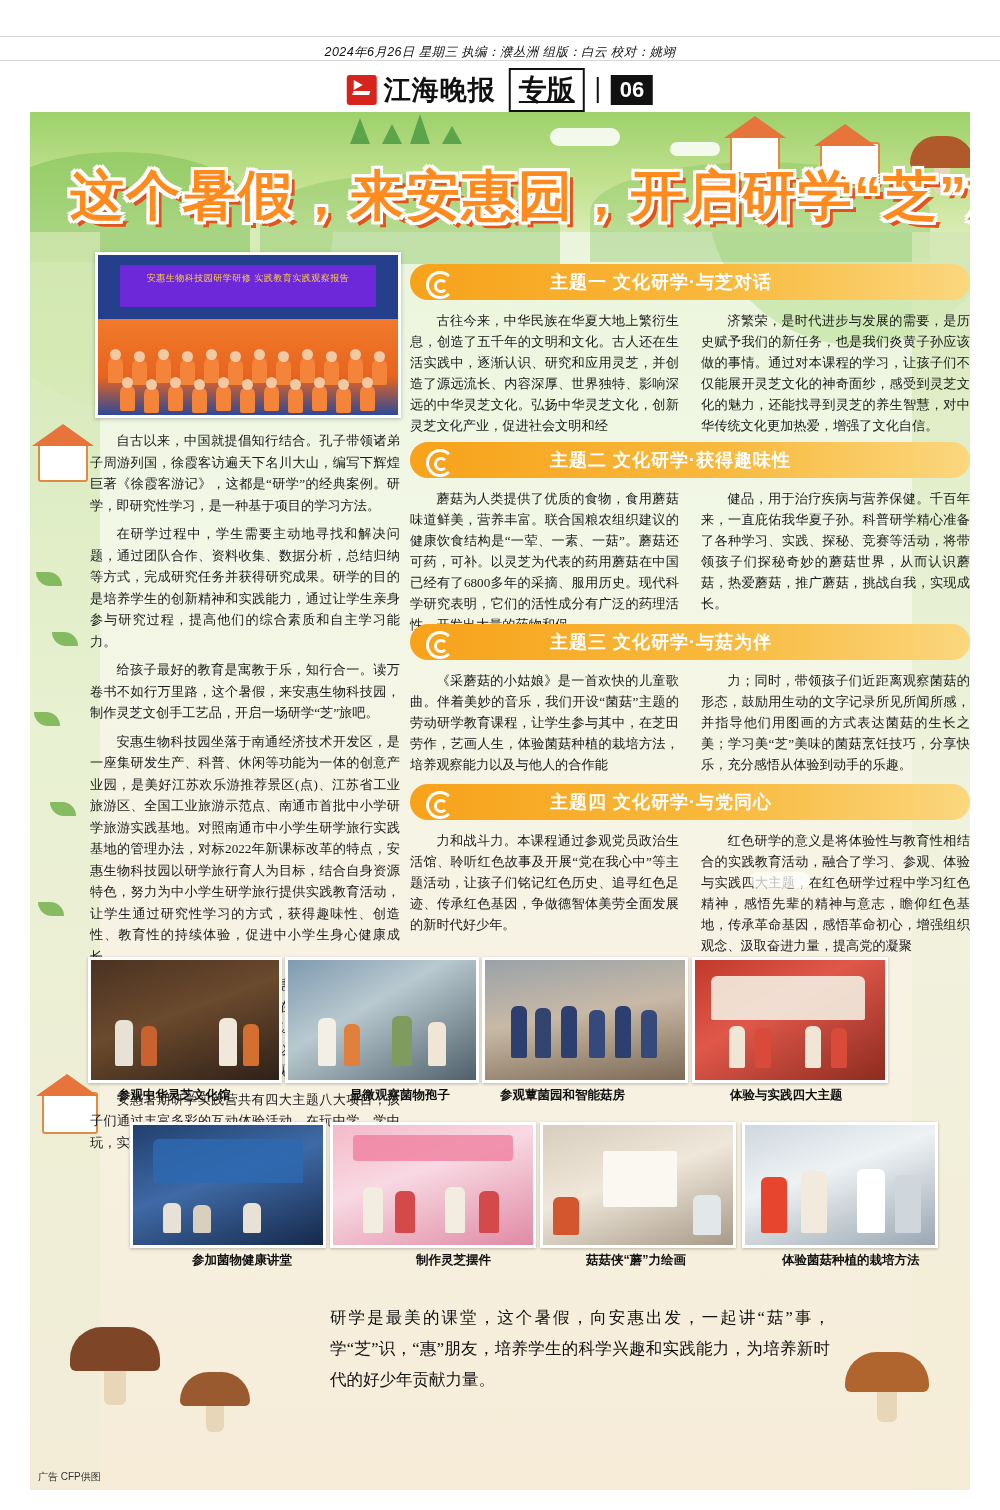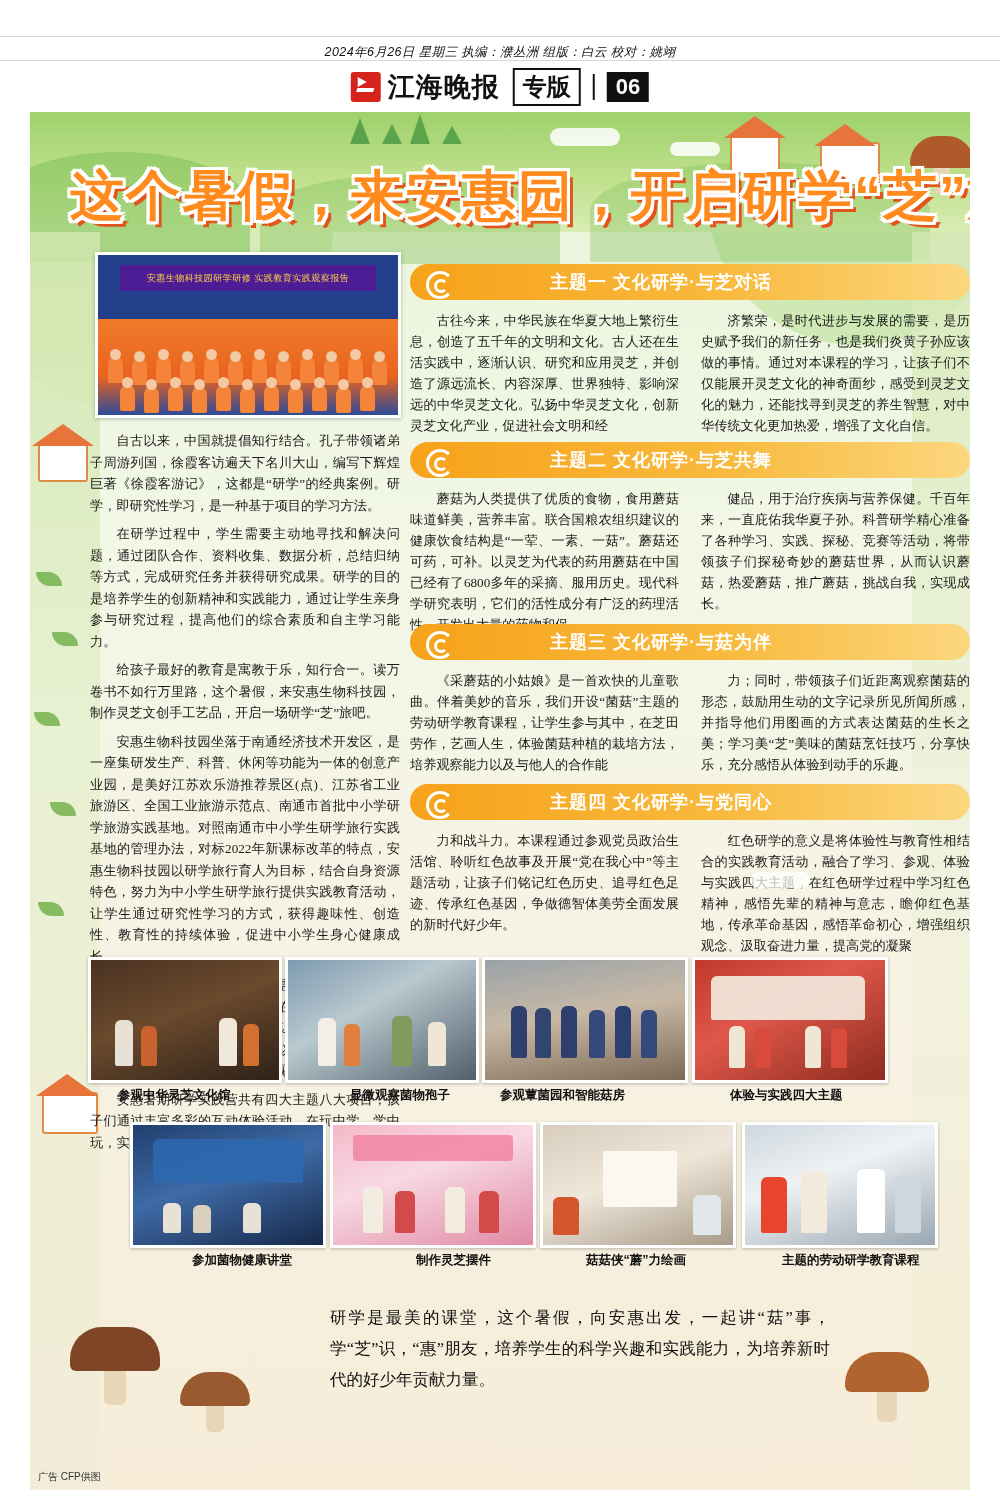--- a/index.html
+++ b/index.html
@@ -31,22 +31,22 @@
     content:"";position:absolute;left:7px;top:5px;width:0;height:0;
     border-left:9px solid #fff;border-top:5px solid transparent;border-bottom:5px solid transparent;
   }
   .logo-mark:before{
     content:"";position:absolute;left:6px;top:16px;width:17px;height:4px;background:#fff;transform:skewX(-18deg);
   }
   .logo-text{
     font-family:"Liberation Serif",serif;font-weight:bold;font-size:27px;color:#111;letter-spacing:1px;
   }
   .logo-zhuan{
-    font-family:"Liberation Sans",sans-serif;font-weight:bold;font-size:24px;color:#111;
-    border:2px solid #111;padding:1px 8px;margin-left:6px;
+    font-family:"Liberation Sans",sans-serif;font-weight:bold;font-size:28px;color:#111;
+    border:2px solid #111;padding:1px 8px;margin-left:6px;text-decoration:underline;
   }
   .logo-sep{width:2px;height:26px;background:#111;margin:0 5px;}
   .logo-num{
     font-family:"Liberation Sans",sans-serif;font-weight:bold;font-size:22px;color:#fff;background:#111;
     padding:2px 9px;
   }
 
   
   .page{
     position:absolute;left:30px;top:112px;width:940px;height:1378px;
@@ -104,21 +104,21 @@
     text-align:center;
   }
 
   
   .photo-main{
     position:absolute;left:65px;top:140px;width:300px;height:160px;
     background:#24408c;border:3px solid #fff;box-shadow:0 1px 4px rgba(0,0,0,.25);
     overflow:hidden;
   }
   .ph-banner{
-    position:absolute;left:22px;top:10px;width:256px;height:26px;background:#4c1d95;
+    position:absolute;left:22px;top:10px;width:256px;height:42px;background:#6d28d9;
     color:#ffd23f;font-family:"Liberation Sans",sans-serif;font-size:9px;text-align:center;line-height:26px;
     letter-spacing:.5px;
   }
   .ph-kids{
     position:absolute;left:0;bottom:0;width:300px;height:96px;
     background:linear-gradient(180deg,#f07a2a 0%,#e8641f 60%,#2d4a97 100%);
   }
   .kid{position:absolute;width:15px;height:26px;border-radius:7px 7px 2px 2px;background:#f4843a;}
   .kid i{position:absolute;left:2px;top:-8px;width:11px;height:11px;border-radius:50%;background:#f2c9a0;display:block;}
 
@@ -344,21 +344,21 @@
           <p>济繁荣，是时代进步与发展的需要，是历史赋予我们的新任务，也是我们炎黄子孙应该做的事情。通过对本课程的学习，让孩子们不仅能展开灵芝文化的神奇面纱，感受到灵芝文化的魅力，还能找寻到灵芝的养生智慧，对中华传统文化更加热爱，增强了文化自信。</p>
         </div>
     </div>
   </div>
 
   <div class="section" style="left:380px;top:330px;">
     <div class="sec-title">
       <div class="swirl">
           <span></span>
         </div>
-      <div class="sec-label">主题二  文化研学·与芝共舞</div>
+      <div class="sec-label">主题二  文化研学·获得趣味性</div>
     </div>
     <div class="sec-body">
       <div>
           <p>蘑菇为人类提供了优质的食物，食用蘑菇味道鲜美，营养丰富。联合国粮农组织建议的健康饮食结构是“一荤、一素、一菇”。蘑菇还可药，可补。以灵芝为代表的药用蘑菇在中国已经有了6800多年的采摘、服用历史。现代科学研究表明，它们的活性成分有广泛的药理活性，开发出大量的药物和保</p>
         </div>
       <div>
           <p>健品，用于治疗疾病与营养保健。千百年来，一直庇佑我华夏子孙。科普研学精心准备了各种学习、实践、探秘、竞赛等活动，将带领孩子们探秘奇妙的蘑菇世界，从而认识蘑菇，热爱蘑菇，推广蘑菇，挑战自我，实现成长。</p>
         </div>
     </div>
   </div>
@@ -458,21 +458,21 @@
       <div class="ph-fig" style="left:150px;top:70px;width:28px;height:40px;background:#e2e7ea;"></div>
     </div>
     <div class="cap" style="left:556px;top:1140px;">菇菇侠“蘑”力绘画</div>
 
     <div class="thumb f-craft" style="left:712px;top:1010px;width:190px;height:120px;">
       <div class="ph-fig" style="left:16px;top:52px;width:26px;height:56px;background:#e8452f;"></div>
       <div class="ph-fig" style="left:56px;top:46px;width:26px;height:62px;background:#f2eadd;"></div>
       <div class="ph-fig" style="left:112px;top:44px;width:28px;height:64px;background:#ffffff;"></div>
       <div class="ph-fig" style="left:150px;top:50px;width:26px;height:58px;background:#cfd6dc;"></div>
     </div>
-    <div class="cap" style="left:752px;top:1140px;">主题的劳动研学教育课程</div>
+    <div class="cap" style="left:752px;top:1140px;">体验菌菇种植的栽培方法</div>
   </div>
 
   <div class="mush" style="left:40px;top:1215px;">
     <div class="cap2" style="width:90px;height:44px;background:#7e4527;"></div>
       <div class="stem" style="width:22px;height:34px;"></div>
   </div>
   <div class="mush" style="left:150px;top:1260px;">
     <div class="cap2" style="width:70px;height:34px;background:#9a5a2f;"></div>
       <div class="stem" style="width:18px;height:26px;"></div>
   </div>

